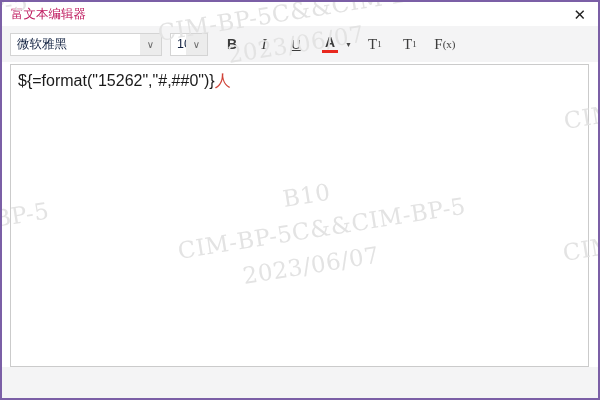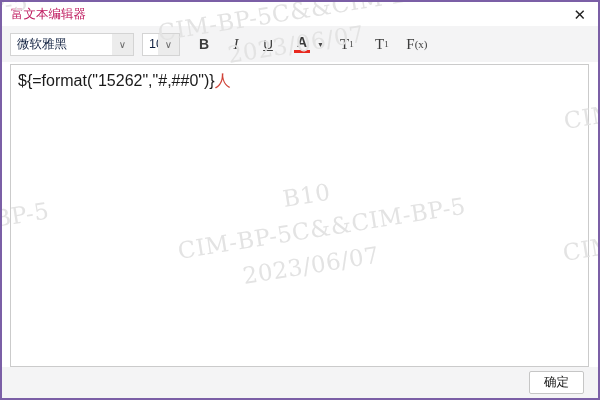--- a/index.html
+++ b/index.html
@@ -34,21 +34,21 @@
     font-size:12.5px;color:#102040;cursor:pointer;
   }
   .select .sel-value{
     display:flex;align-items:center;padding:0 6px;flex:1;
     white-space:nowrap;overflow:hidden;
   }
   .select .sel-arrow{
     width:21px;background:#ececec;display:flex;align-items:center;
     justify-content:center;color:#6a6a6a;font-size:10px;
   }
-  .font-select{width:124px;}
+  .font-select{width:152px;}
   .size-select{width:38px;margin-left:8px;}
   .tb-btn{
     height:24px;min-width:24px;display:inline-flex;align-items:center;
     justify-content:center;color:#3c3c3c;cursor:pointer;user-select:none;
   }
   .btn-bold{margin-left:12px;font-weight:700;font-size:14px;font-family:"Liberation Sans",sans-serif;}
   .btn-italic{margin-left:8px;font-family:"Liberation Serif",serif;font-style:italic;font-size:15px;}
   .btn-underline{margin-left:8px;font-size:13.5px;text-decoration:underline;}
   .btn-color{margin-left:10px;flex-direction:column;justify-content:center;}
   .btn-color .color-a{font-weight:700;font-size:14px;line-height:14px;}
@@ -137,21 +137,20 @@
         <span>F</span>
         <span class="fx-args">(x)</span>
       </span>
   </div>
 
   <div class="editor">
     <span>${=format("15262","#,##0")}</span><span class="unit">人</span>
   </div>
 
   <div class="footer">
-    <button class="btn">确定</button>
   </div>
 
   <div class="watermarks">
     <span class="wm wm-1">CIM-BP-5C&amp;&amp;CIM-BP-5</span>
     <span class="wm wm-2">2023/06/07</span>
     <span class="wm wm-3">B10</span>
     <span class="wm wm-4">CIM-BP-5C&amp;&amp;CIM-BP-5</span>
     <span class="wm wm-5">2023/06/07</span>
     <span class="wm wm-6">BP-5</span>
     <span class="wm wm-7">CIM</span>

